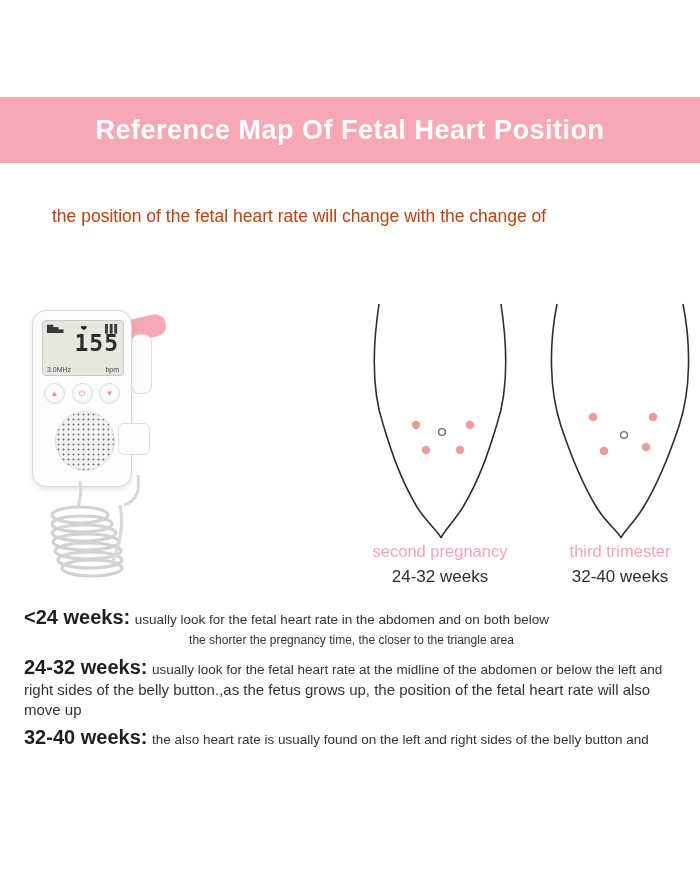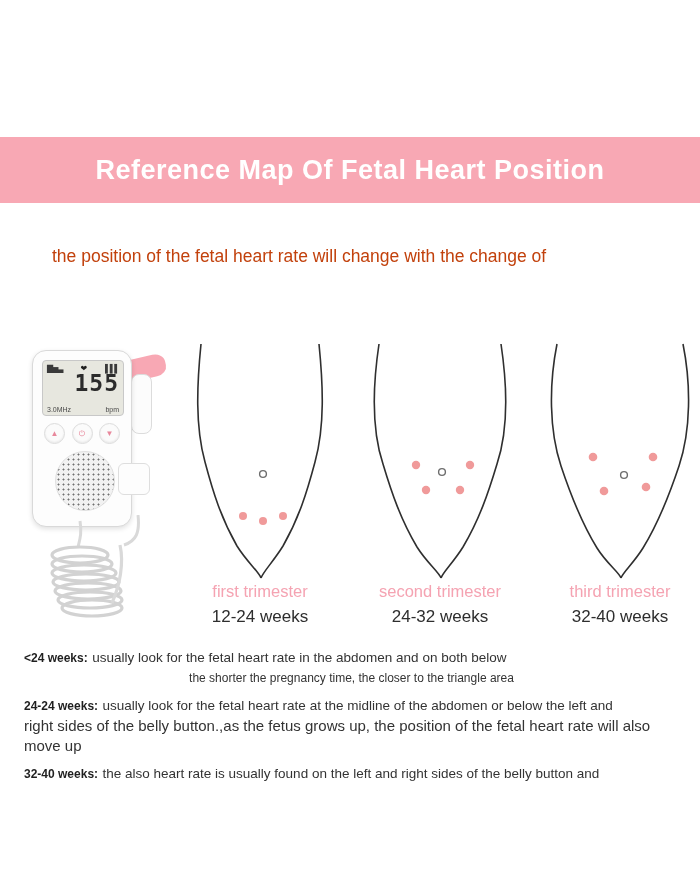--- a/index.html
+++ b/index.html
@@ -13,21 +13,20 @@
     font-family: "Liberation Sans", sans-serif;
     position: relative;
     overflow: hidden;
   }
   .page {
     position: absolute;
     left: 0; top: 0;
     width: 700px;
     height: 745px;
     background: #ffffff;
-    margin-top: 40px;
   }
 
   
   .banner {
     position: absolute;
     left: 0;
     top: 97px;
     width: 700px;
     height: 66px;
     background: #f8a8b4;
@@ -237,21 +236,21 @@
     left: 24px;
     top: 607px;
     width: 655px;
     color: #2b2b2b;
   }
   .note {
     margin-bottom: 7px;
     line-height: 20px;
   }
   .note .term {
-    font-size: 12px;
+    font-size: 20px;
     font-weight: bold;
     color: #1f1f1f;
   }
   .note .body {
     font-size: 13.5px;
     color: #333333;
   }
   .note.indent-1 .sub {
     display: block;
     text-align: center;
@@ -322,44 +321,32 @@
           <ellipse cx="70" cy="85" rx="32" ry="8"></ellipse>
           <ellipse cx="72" cy="93" rx="30" ry="8"></ellipse>
         </g>
         <path d="M100,30 C104,48 100,70 92,88" fill="none" stroke="#d9d9d9" stroke-width="3.2"></path>
       </svg>
     </div>
   </div>
 
   <div class="figures">
 
-    <div class="figure" style="left:0px;">
-      <svg width="170" height="240" viewBox="0 0 170 240">
-        <path d="M26,4 C22,44 20,86 30,122 C38,152 46,178 62,206 C72,222 84,232 86,238" fill="none" stroke="#2f2f2f" stroke-width="1.6"></path>
-        <path d="M144,4 C148,44 150,86 140,122 C132,152 124,178 108,206 C98,222 88,232 86,238" fill="none" stroke="#2f2f2f" stroke-width="1.6"></path>
-        <circle cx="88" cy="134" r="3.4" fill="none" stroke="#6d6d6d" stroke-width="1.4"></circle>
-        <circle cx="68" cy="176" r="4" fill="#f09a9a"></circle>
-        <circle cx="88" cy="181" r="4" fill="#f09a9a"></circle>
-        <circle cx="108" cy="176" r="4" fill="#f09a9a"></circle>
-      </svg>
-      <div class="fig-label">first trimester</div>
-      <div class="fig-weeks">12-24 weeks</div>
-    </div>
 
     <div class="figure" style="left:180px;">
       <svg width="170" height="240" viewBox="0 0 170 240">
         <path d="M24,4 C18,44 16,88 28,124 C37,154 46,180 62,207 C72,223 84,232 86,238" fill="none" stroke="#2f2f2f" stroke-width="1.6"></path>
         <path d="M146,4 C152,44 154,88 142,124 C133,154 124,180 108,207 C98,223 88,232 86,238" fill="none" stroke="#2f2f2f" stroke-width="1.6"></path>
         <circle cx="87" cy="132" r="3.4" fill="none" stroke="#6d6d6d" stroke-width="1.4"></circle>
         <circle cx="61" cy="125" r="4.2" fill="#f09a9a"></circle>
         <circle cx="115" cy="125" r="4.2" fill="#f09a9a"></circle>
         <circle cx="71" cy="150" r="4.2" fill="#f09a9a"></circle>
         <circle cx="105" cy="150" r="4.2" fill="#f09a9a"></circle>
       </svg>
-      <div class="fig-label">second trimester</div>
+      <div class="fig-label">second pregnancy</div>
       <div class="fig-weeks">24-32 weeks</div>
     </div>
 
     <div class="figure" style="left:360px;">
       <svg width="170" height="240" viewBox="0 0 170 240">
         <path d="M22,4 C14,44 14,90 26,126 C36,156 46,182 62,208 C72,224 84,232 86,238" fill="none" stroke="#2f2f2f" stroke-width="1.6"></path>
         <path d="M148,4 C156,44 156,90 144,126 C134,156 124,182 108,208 C98,224 88,232 86,238" fill="none" stroke="#2f2f2f" stroke-width="1.6"></path>
         <circle cx="89" cy="135" r="3.4" fill="none" stroke="#6d6d6d" stroke-width="1.4"></circle>
         <circle cx="58" cy="117" r="4.3" fill="#f09a9a"></circle>
         <circle cx="118" cy="117" r="4.3" fill="#f09a9a"></circle>
@@ -373,21 +360,21 @@
 
   <div class="notes">
 
     <div class="note indent-1">
       <span class="term">&lt;24 weeks:</span>
       <span class="body">usually look for the fetal heart rate in the abdomen and on both below</span>
       <span class="sub">the shorter the pregnancy time, the closer to the triangle area</span>
     </div>
 
     <div class="note">
-      <span class="term">24-24 weeks:</span>
+      <span class="term">24-32 weeks:</span>
       <span class="body">usually look for the fetal heart rate at the midline of the abdomen or below the left and</span>
       <span class="note-line2">right sides of the belly button.,as the fetus grows up, the position of the fetal heart rate will also move up</span>
     </div>
 
     <div class="note">
       <span class="term">32-40 weeks:</span>
       <span class="body">the also heart rate is usually found on the left and right sides of the belly button and</span>
     </div>
   </div>
 

